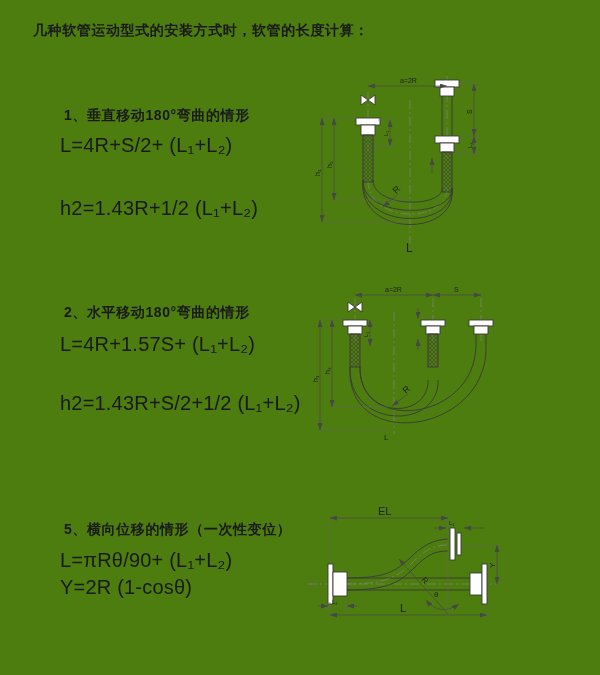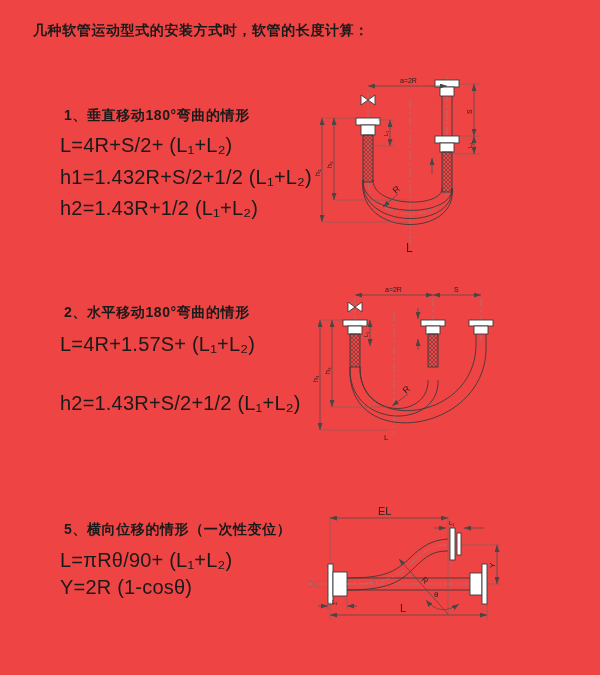--- a/index.html
+++ b/index.html
@@ -1,17 +1,17 @@
 <!DOCTYPE html>
 <html><head>
 <meta charset="utf-8">
 <style>
   html,body{margin:0;padding:0;background:#fff;}
   .page{
-    position:relative;width:600px;height:675px;background:#ef4444;overflow:hidden;
+    position:relative;width:600px;height:675px;background:#4d7c0f;overflow:hidden;
     font-family:"Liberation Sans",sans-serif;color:#1a1a1a;
   }
   .title{position:absolute;left:33px;top:22px;font-size:14px;font-weight:bold;letter-spacing:0.6px;}
   .sec-heading{position:absolute;font-size:14px;font-weight:bold;letter-spacing:0.6px;margin-left:18px;}
   .formula{position:absolute;left:60px;font-size:20px;font-weight:500;letter-spacing:0.2px;}
   .diag{position:absolute;}
   .ln{stroke:#3a3a3a;stroke-width:0.9;fill:none;}
   .thin{stroke:#666;stroke-width:0.55;fill:none;}
   .cl{stroke:#8a8a8a;stroke-width:0.6;fill:none;stroke-dasharray:9 3 2 3;}
   .dim{stroke:#474747;stroke-width:0.7;fill:none;}
@@ -26,21 +26,20 @@
 </style>
 </head>
 <body>
 
 <div class="page">
 
   <div class="title">几种软管运动型式的安装方式时，软管的长度计算：</div>
 
   <div class="sec-heading" style="left:46px;top:107px">1、垂直移动180°弯曲的情形</div>
   <div class="formula" style="top:134px">L=4R+S/2+ (L₁+L₂)</div>
-  <div class="formula" style="top:166px">h1=1.432R+S/2+1/2 (L₁+L₂)</div>
   <div class="formula" style="top:197px">h2=1.43R+1/2 (L₁+L₂)</div>
 
   <div class="sec-heading" style="left:46px;top:304px">2、水平移动180°弯曲的情形</div>
   <div class="formula" style="top:333px">L=4R+1.57S+ (L₁+L₂)</div>
   <div class="formula" style="top:392px">h2=1.43R+S/2+1/2 (L₁+L₂)</div>
 
   <div class="sec-heading" style="left:46px;top:521px">5、横向位移的情形（一次性变位）</div>
   <div class="formula" style="top:549px">L=πRθ/90+ (L₁+L₂)</div>
   <div class="formula" style="top:576px">Y=2R (1-cosθ)</div>
 

